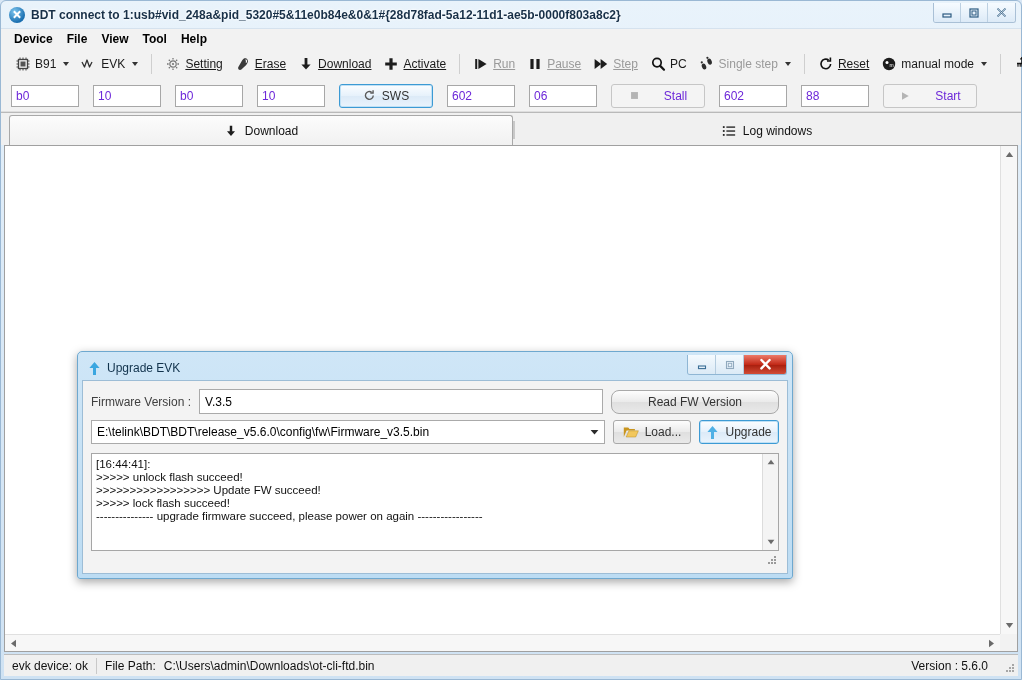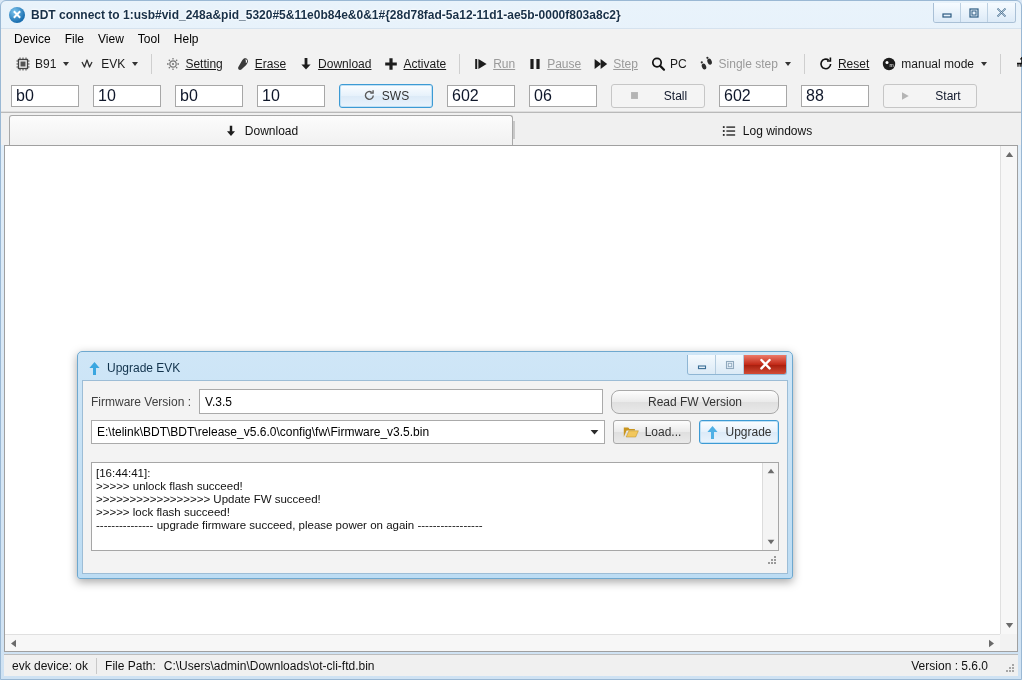--- a/index.html
+++ b/index.html
@@ -86,20 +86,21 @@
     align-items: center;
     background: #f2f2f2;
     border-top: 1px solid #d5e2ee;
     padding-left: 6px;
   }
   .menu-item {
     padding: 2px 7px;
     font-size: 12px;
     color: #000;
     cursor: default;
+    font-weight: bold;
   }
 
   
   #toolbar-main {
     height: 32px;
     flex: 0 0 32px;
     display: flex;
     align-items: center;
     background: #f2f2f2;
     padding-left: 8px;
@@ -140,39 +141,39 @@
     align-items: center;
     background: #f2f2f2;
     padding-left: 10px;
     gap: 0;
     border-bottom: 1px solid #dedede;
   }
   .tf {
     height: 22px;
     border: 1px solid #a7a7a7;
     background: #fff;
-    font-size: 16px;
+    font-size: 12px;
     font-family: "Liberation Sans", sans-serif;
     padding: 0 4px;
-    color: #0f172a;
+    color: #6d28d9;
     outline: none;
   }
   .fld-gap { width: 14px; flex: 0 0 14px; }
   .btn-std {
     height: 24px;
     border: 1px solid #a9a9a9;
     border-radius: 3px;
     background: linear-gradient(to bottom, #fdfdfd, #eaeaea 50%, #dfdfdf 51%, #e9e9e9);
     display: flex; align-items: center; justify-content: center;
     gap: 6px;
     font-size: 12px;
     color: #333;
     cursor: default;
   }
-  .btn-std.disabled { color: #0f172a; background: #f4f4f4; border-color: #c6c6c6; gap: 24px; }
+  .btn-std.disabled { color: #6d28d9; background: #f4f4f4; border-color: #c6c6c6; gap: 24px; }
   .btn-focus {
     border: 1px solid #3c9ad4;
     box-shadow: 0 0 0 1px #bfe0f5 inset;
     background: linear-gradient(to bottom, #fbfdff, #e6f1fb 50%, #dceaf7 51%, #eaf4fd);
   }
 
   
   #tab-strip {
     height: 33px;
     flex: 0 0 33px;
@@ -340,21 +341,21 @@
   #combo-arrow {
     position: absolute; right: 0; top: 0;
     width: 19px; height: 100%;
     display: flex; align-items: center; justify-content: center;
     cursor: default;
   }
   #btn-load { width: 78px; height: 24px; flex: 0 0 78px; }
   #btn-upgrade { width: 80px; height: 24px; flex: 0 0 80px; }
   #log-box {
     flex: 1 1 auto;
-    margin-top: 18px;
+    margin-top: 9px;
     background: #fff;
     border: 1px solid #a6a6a6;
     position: relative;
     overflow: hidden;
   }
   #log-text {
     position: absolute;
     left: 4px; top: 4px; right: 18px; bottom: 2px;
     font-size: 11.5px;
     line-height: 13px;

